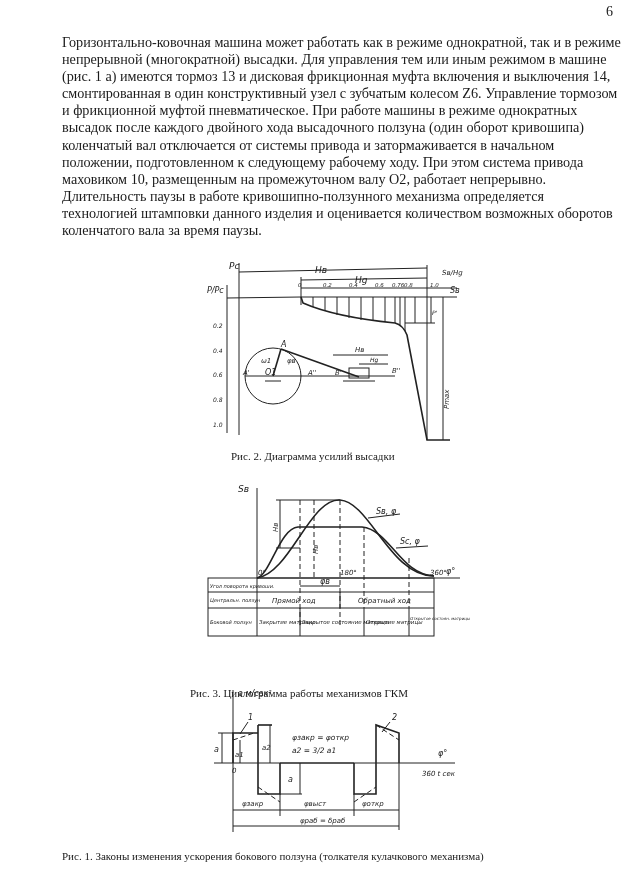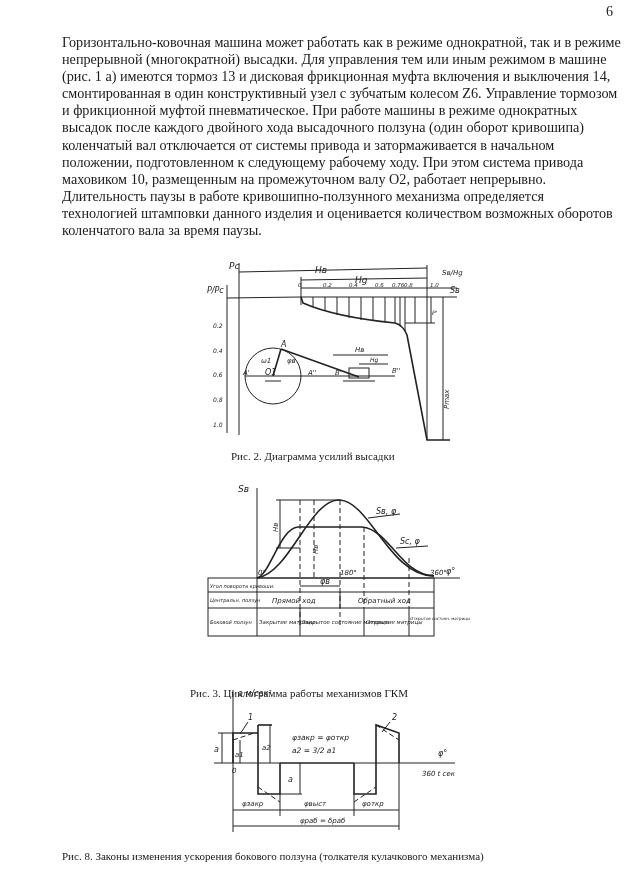--- a/index.html
+++ b/index.html
@@ -206,13 +206,13 @@
   <line class="ln" x1="33" y1="128" x2="199" y2="128"></line>
   <line class="ln" x1="80" y1="112" x2="80" y2="134"></line>
   <line class="ln" x1="154" y1="112" x2="154" y2="134"></line>
   <line class="ln" x1="199" y1="81" x2="199" y2="148"></line>
   <text x="42" y="124" font-size="7">φзакр</text>
   <text x="104" y="124" font-size="7">φвыст</text>
   <text x="162" y="124" font-size="7">φоткр</text>
   <line class="ln" x1="33" y1="144" x2="199" y2="144"></line>
   <text x="100" y="141" font-size="7">φраб = δраб</text>
 </svg>
-<div class="caption" style="left:62px; top:850px;">Рис. 8. Законы изменения ускорения бокового ползуна (толкателя кулачкового механизма)</div>
+<div class="caption" style="left:62px; top:850px;">Рис. 1. Законы изменения ускорения бокового ползуна (толкателя кулачкового механизма)</div>
 
 </body></html>

